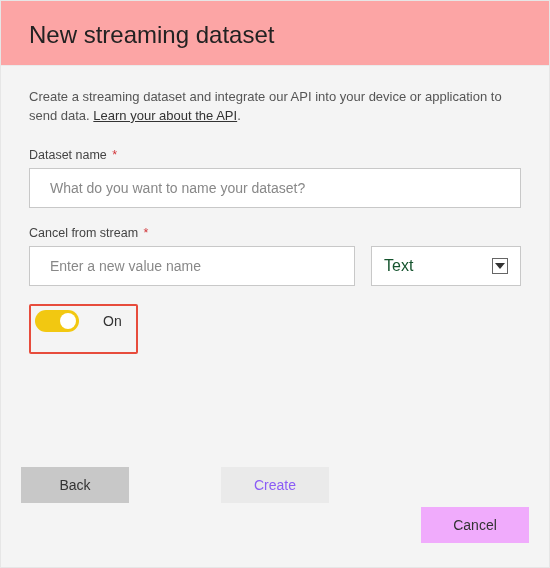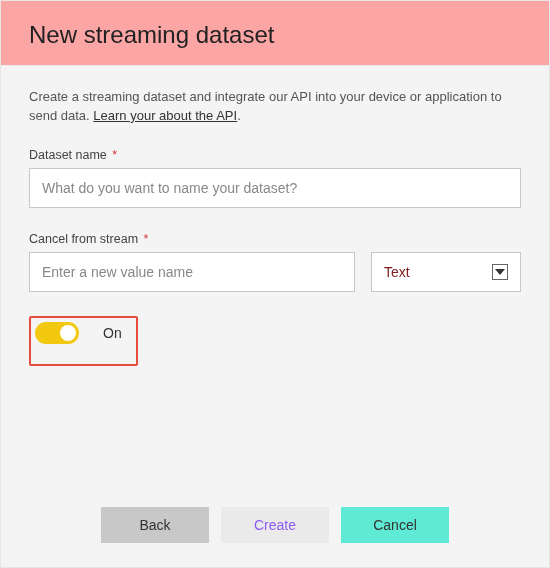--- a/index.html
+++ b/index.html
@@ -47,50 +47,50 @@
     .field-label {
       font-size: 12.5px;
       color: #444;
       margin-bottom: 6px;
       display: block;
     }
     .req { color: #d13438; margin-left: 2px; }
     .text-input {
       width: 100%;
       height: 40px;
-      padding: 0 12px;
+      padding: 0 20px;
       font-size: 14px;
       color: #333;
       background: #fff;
       border: 1px solid #c8c8c8;
       outline: none;
       font-family: inherit;
     }
     .text-input::placeholder { color: #888; }
-    .field-block { margin-bottom: 24px; }
+    .field-block { margin-bottom: 18px; }
     .row {
       display: flex;
       gap: 16px;
       align-items: stretch;
     }
     .row .value-input { flex: 1; }
     .select-wrap {
       width: 150px;
       position: relative;
       background: #fff;
       border: 1px solid #c8c8c8;
       height: 40px;
       display: flex;
       align-items: center;
       padding: 0 12px;
     }
     .select-wrap .sel-text {
       flex: 1;
-      font-size: 14px;
-      color: #7f1d1d;
+      font-size: 16px;
+      color: #14532d;
     }
     .select-wrap .chev {
       width: 16px;
       height: 16px;
       border: 1px solid #666;
       display: flex;
       align-items: center;
       justify-content: center;
     }
     .select-wrap .chev svg { display: block; }
@@ -120,35 +120,35 @@
       border-radius: 50%;
     }
     .toggle-label {
       font-size: 14px;
       color: #333;
     }
     .footer {
       background: #f4f4f4;
       padding: 16px 20px 24px 20px;
       display: flex;
-      justify-content: center;
+      justify-content: space-between;
       gap: 12px;
     }
     .btn {
       min-width: 108px;
       height: 36px;
       border: none;
       font-size: 14px;
       font-family: inherit;
       cursor: pointer;
       color: #333;
     }
     .btn-back { background: #c8c8c8; }
     .btn-create { background: #eaeaea; color: #8b5cf6; }
-    .btn-cancel { background: #5eead4; }
+    .btn-cancel { background: #f0abfc; margin-top: 40px; }
   </style>
 </head>
 <body>
 
 <div class="dialog">
 
   <div class="header">
     <h1>New streaming dataset</h1>
   </div>
 

